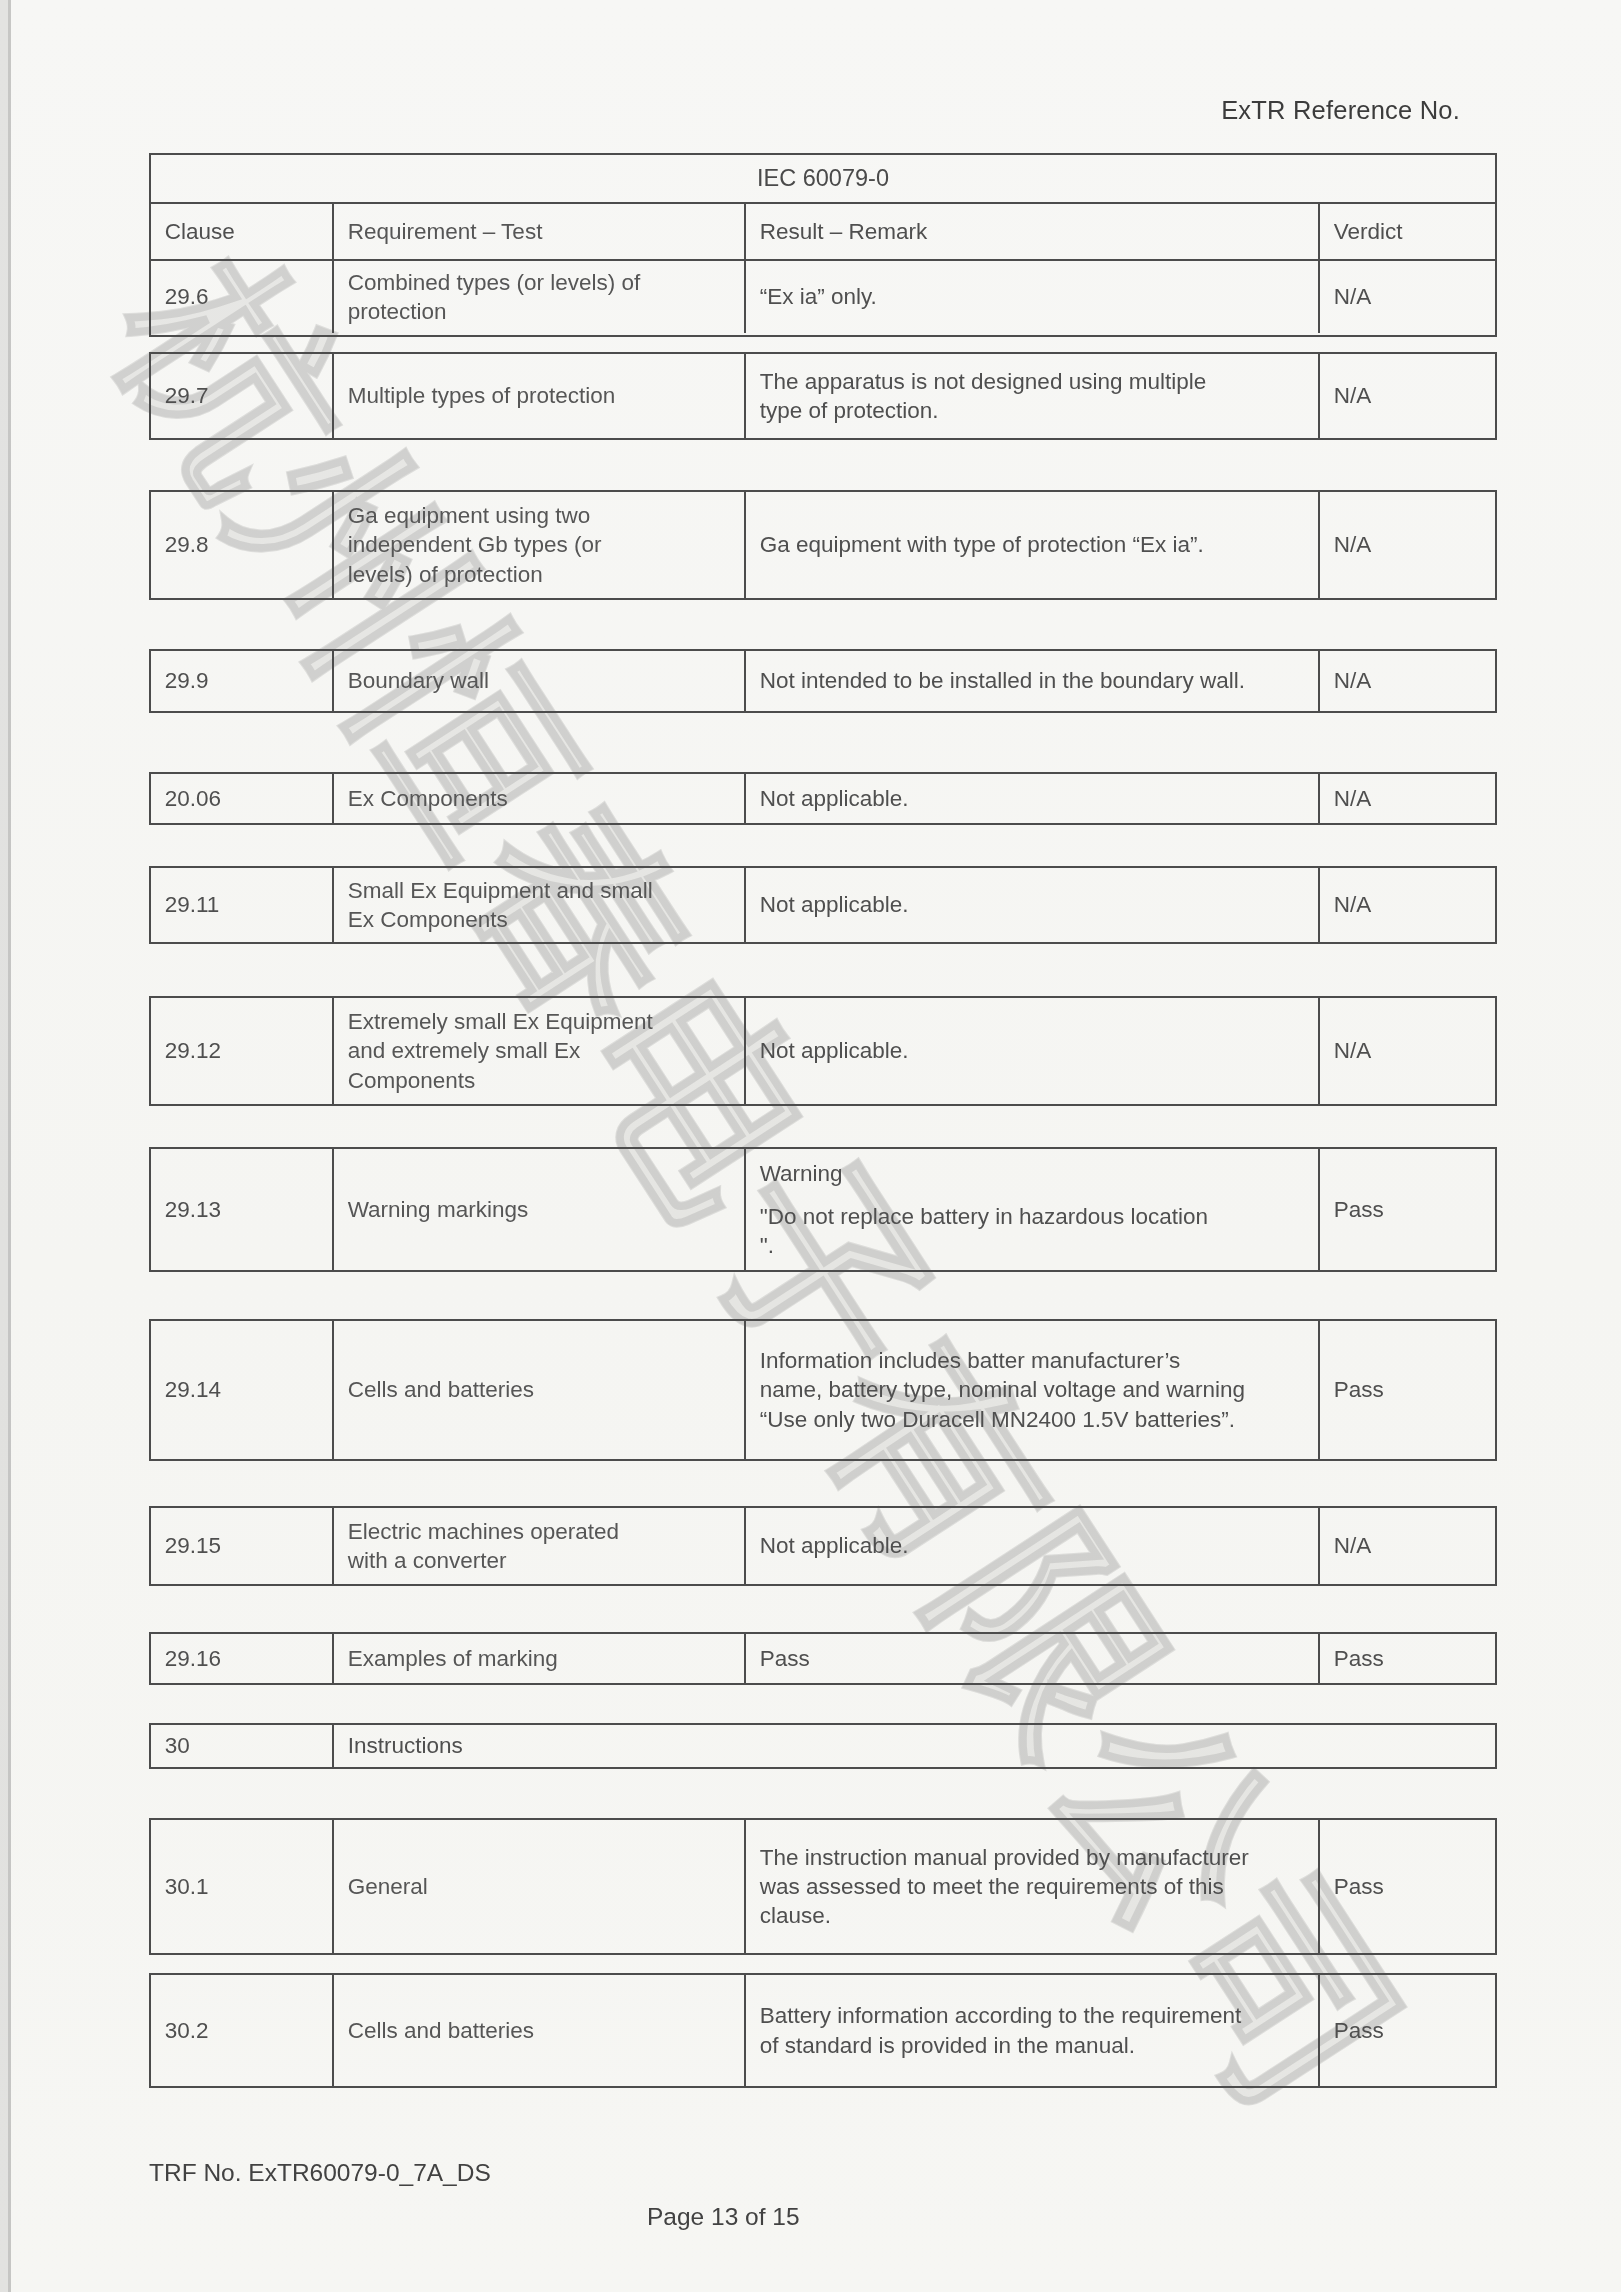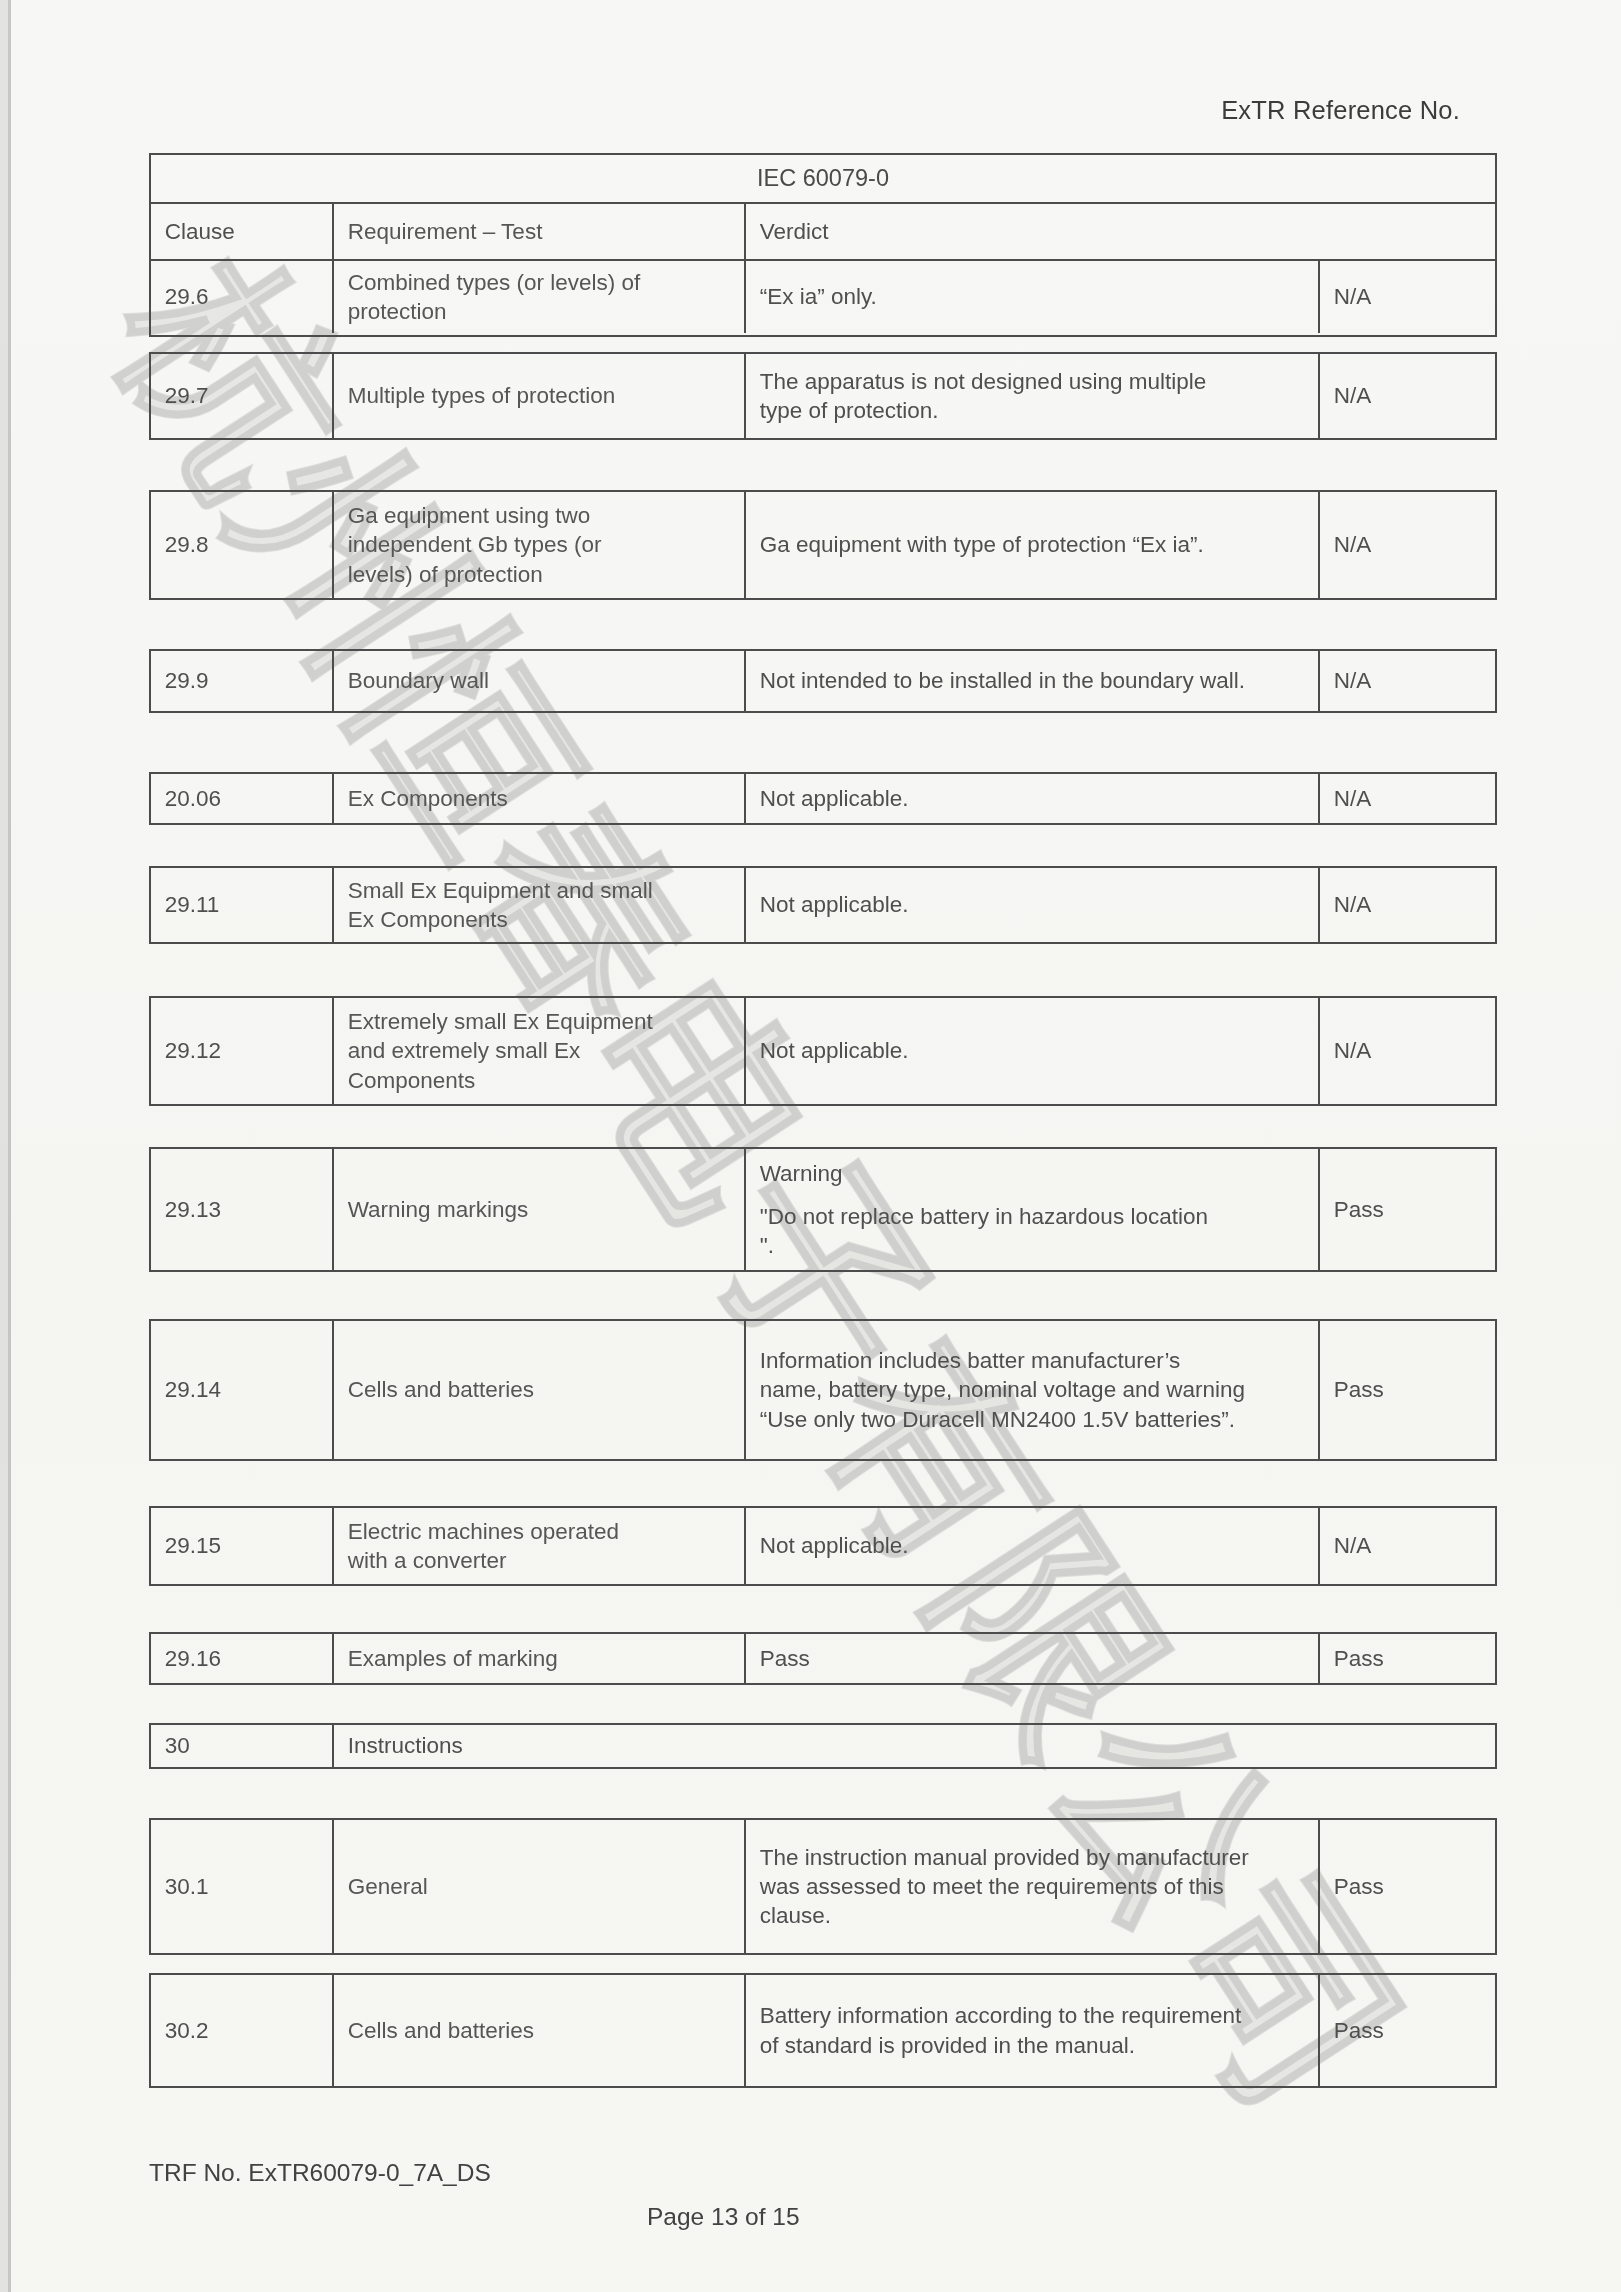--- a/index.html
+++ b/index.html
@@ -64,20 +64,21 @@
 
   <div class="watermark">杭州恒春电子有限公司</div>
 
   <div class="hdr-right">ExTR Reference No.</div>
 
   <div class="main-block" style="top:153px;height:184px">
     <div class="title-row">IEC 60079-0</div>
     <div class="sub-row" style="height:57px">
       <div class="cell c-clause">Clause</div>
       <div class="cell c-req">Requirement – Test</div>
+      <div class="cell c-res">Result – Remark</div>
       <div class="cell c-verdict">Verdict</div>
     </div>
     <div class="sub-row" style="height:74px">
       <div class="cell c-clause">29.6</div>
       <div class="cell c-req">Combined types (or levels) of protection</div>
       <div class="cell c-res">
           <p class="line">“Ex ia” only.</p>
         </div>
       <div class="cell c-verdict">N/A</div>
     </div>

